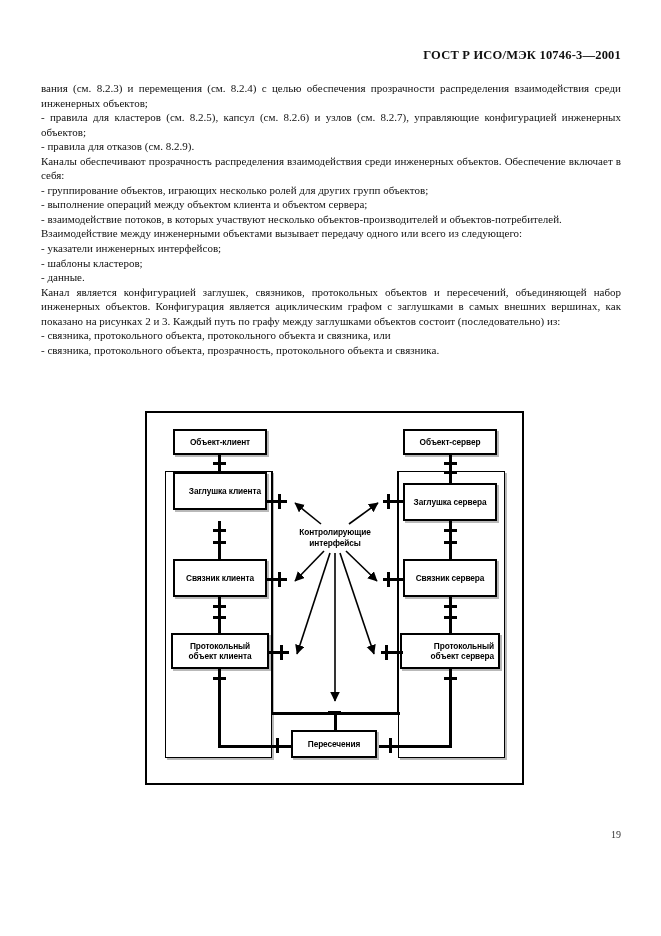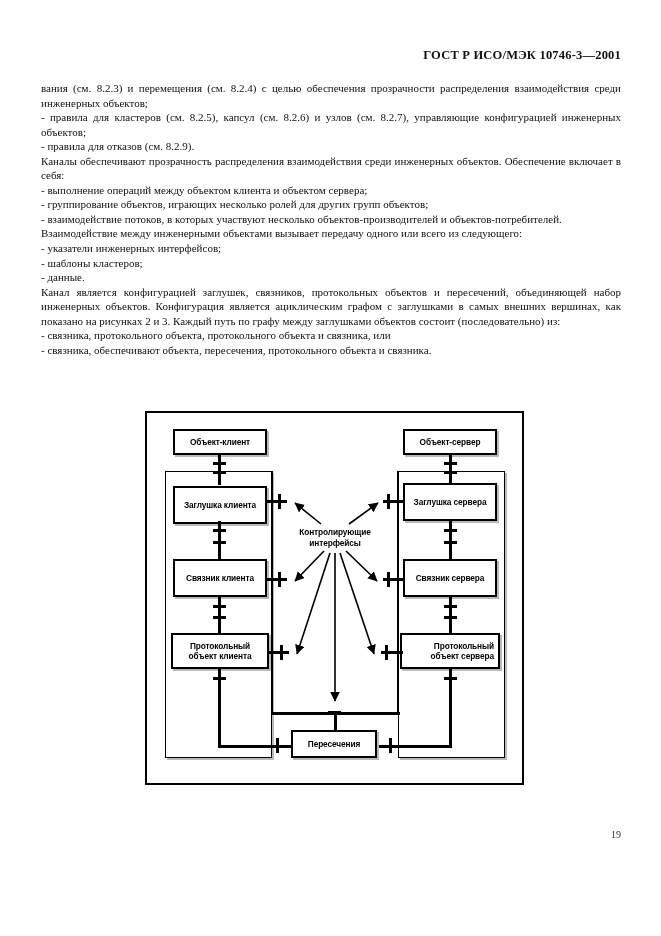--- a/index.html
+++ b/index.html
@@ -185,51 +185,51 @@
 
 <div class="page">
 
   <div class="doc-header">ГОСТ Р ИСО/МЭК 10746-3—2001</div>
 
   <div class="body-text">
     <p class="para-cont">вания (см. 8.2.3) и перемещения (см. 8.2.4) с целью обеспечения прозрачности распределения взаимодействия среди инженерных объектов;</p>
     <p class="para-bullet">- правила для кластеров (см. 8.2.5), капсул (см. 8.2.6) и узлов (см. 8.2.7), управляющие конфигурацией инженерных объектов;</p>
     <p class="para-bullet">- правила для отказов (см. 8.2.9).</p>
     <p class="para-indent">Каналы обеспечивают прозрачность распределения взаимодействия среди инженерных объектов. Обеспечение включает в себя:</p>
+    <p class="para-bullet">- группирование объектов, играющих несколько ролей для других групп объектов;</p>
     <p class="para-bullet">- выполнение операций между объектом клиента и объектом сервера;</p>
-    <p class="para-bullet">- группирование объектов, играющих несколько ролей для других групп объектов;</p>
     <p class="para-bullet">- взаимодействие потоков, в которых участвуют несколько объектов-производителей и объектов-потребителей.</p>
     <p class="para-indent">Взаимодействие между инженерными объектами вызывает передачу одного или всего из следующего:</p>
     <p class="para-bullet">- указатели инженерных интерфейсов;</p>
     <p class="para-bullet">- шаблоны кластеров;</p>
     <p class="para-bullet">- данные.</p>
     <p class="para-indent">Канал является конфигурацией заглушек, связников, протокольных объектов и пересечений, объединяющей набор инженерных объектов. Конфигурация является ациклическим графом с заглушками в самых внешних вершинах, как показано на рисунках 2 и 3. Каждый путь по графу между заглушками объектов состоит (последовательно) из:</p>
     <p class="para-bullet">- связника, протокольного объекта, протокольного объекта и связника, или</p>
-    <p class="para-bullet">- связника, обеспечивают объекта, пересечения, протокольного объекта и связника.</p>
+    <p class="para-bullet">- связника, протокольного объекта, прозрачность, протокольного объекта и связника.</p>
   </div>
 
   <div class="figure">
     <div class="outer-frame"></div>
 
     <div class="region region-left"></div>
     <div class="region region-right"></div>
 
     <div class="mid-edge" style="left:126px; top:60px; height:243px;"></div>
     <div class="mid-edge" style="left:252px; top:60px; height:243px;"></div>
     <div class="hline" style="left:126px; top:301px; width:129px;"></div>
 
     <div class="node" style="left:28px; top:18px; width:94px; height:26px;">
       <span>Объект-клиент</span>
     </div>
 
     <div class="vline" style="left:73px; top:44px; height:30px;"></div>
     <div class="tick-h" style="left:68px; top:51px;"></div>
     <div class="tick-h" style="left:68px; top:60px;"></div>
 
-    <div class="node" style="left:28px; top:75px; width:94px; height:38px;">
+    <div class="node" style="left:28px; top:61px; width:94px; height:38px;justify-content:flex-end;">
       <span>
           <span>Заглушка клиента</span>
         </span>
     </div>
 
     <div class="vline" style="left:73px; top:110px; height:40px;"></div>
     <div class="tick-h" style="left:68px; top:118px;"></div>
     <div class="tick-h" style="left:68px; top:130px;"></div>
 
     <div class="node" style="left:28px; top:148px; width:94px; height:38px;">

